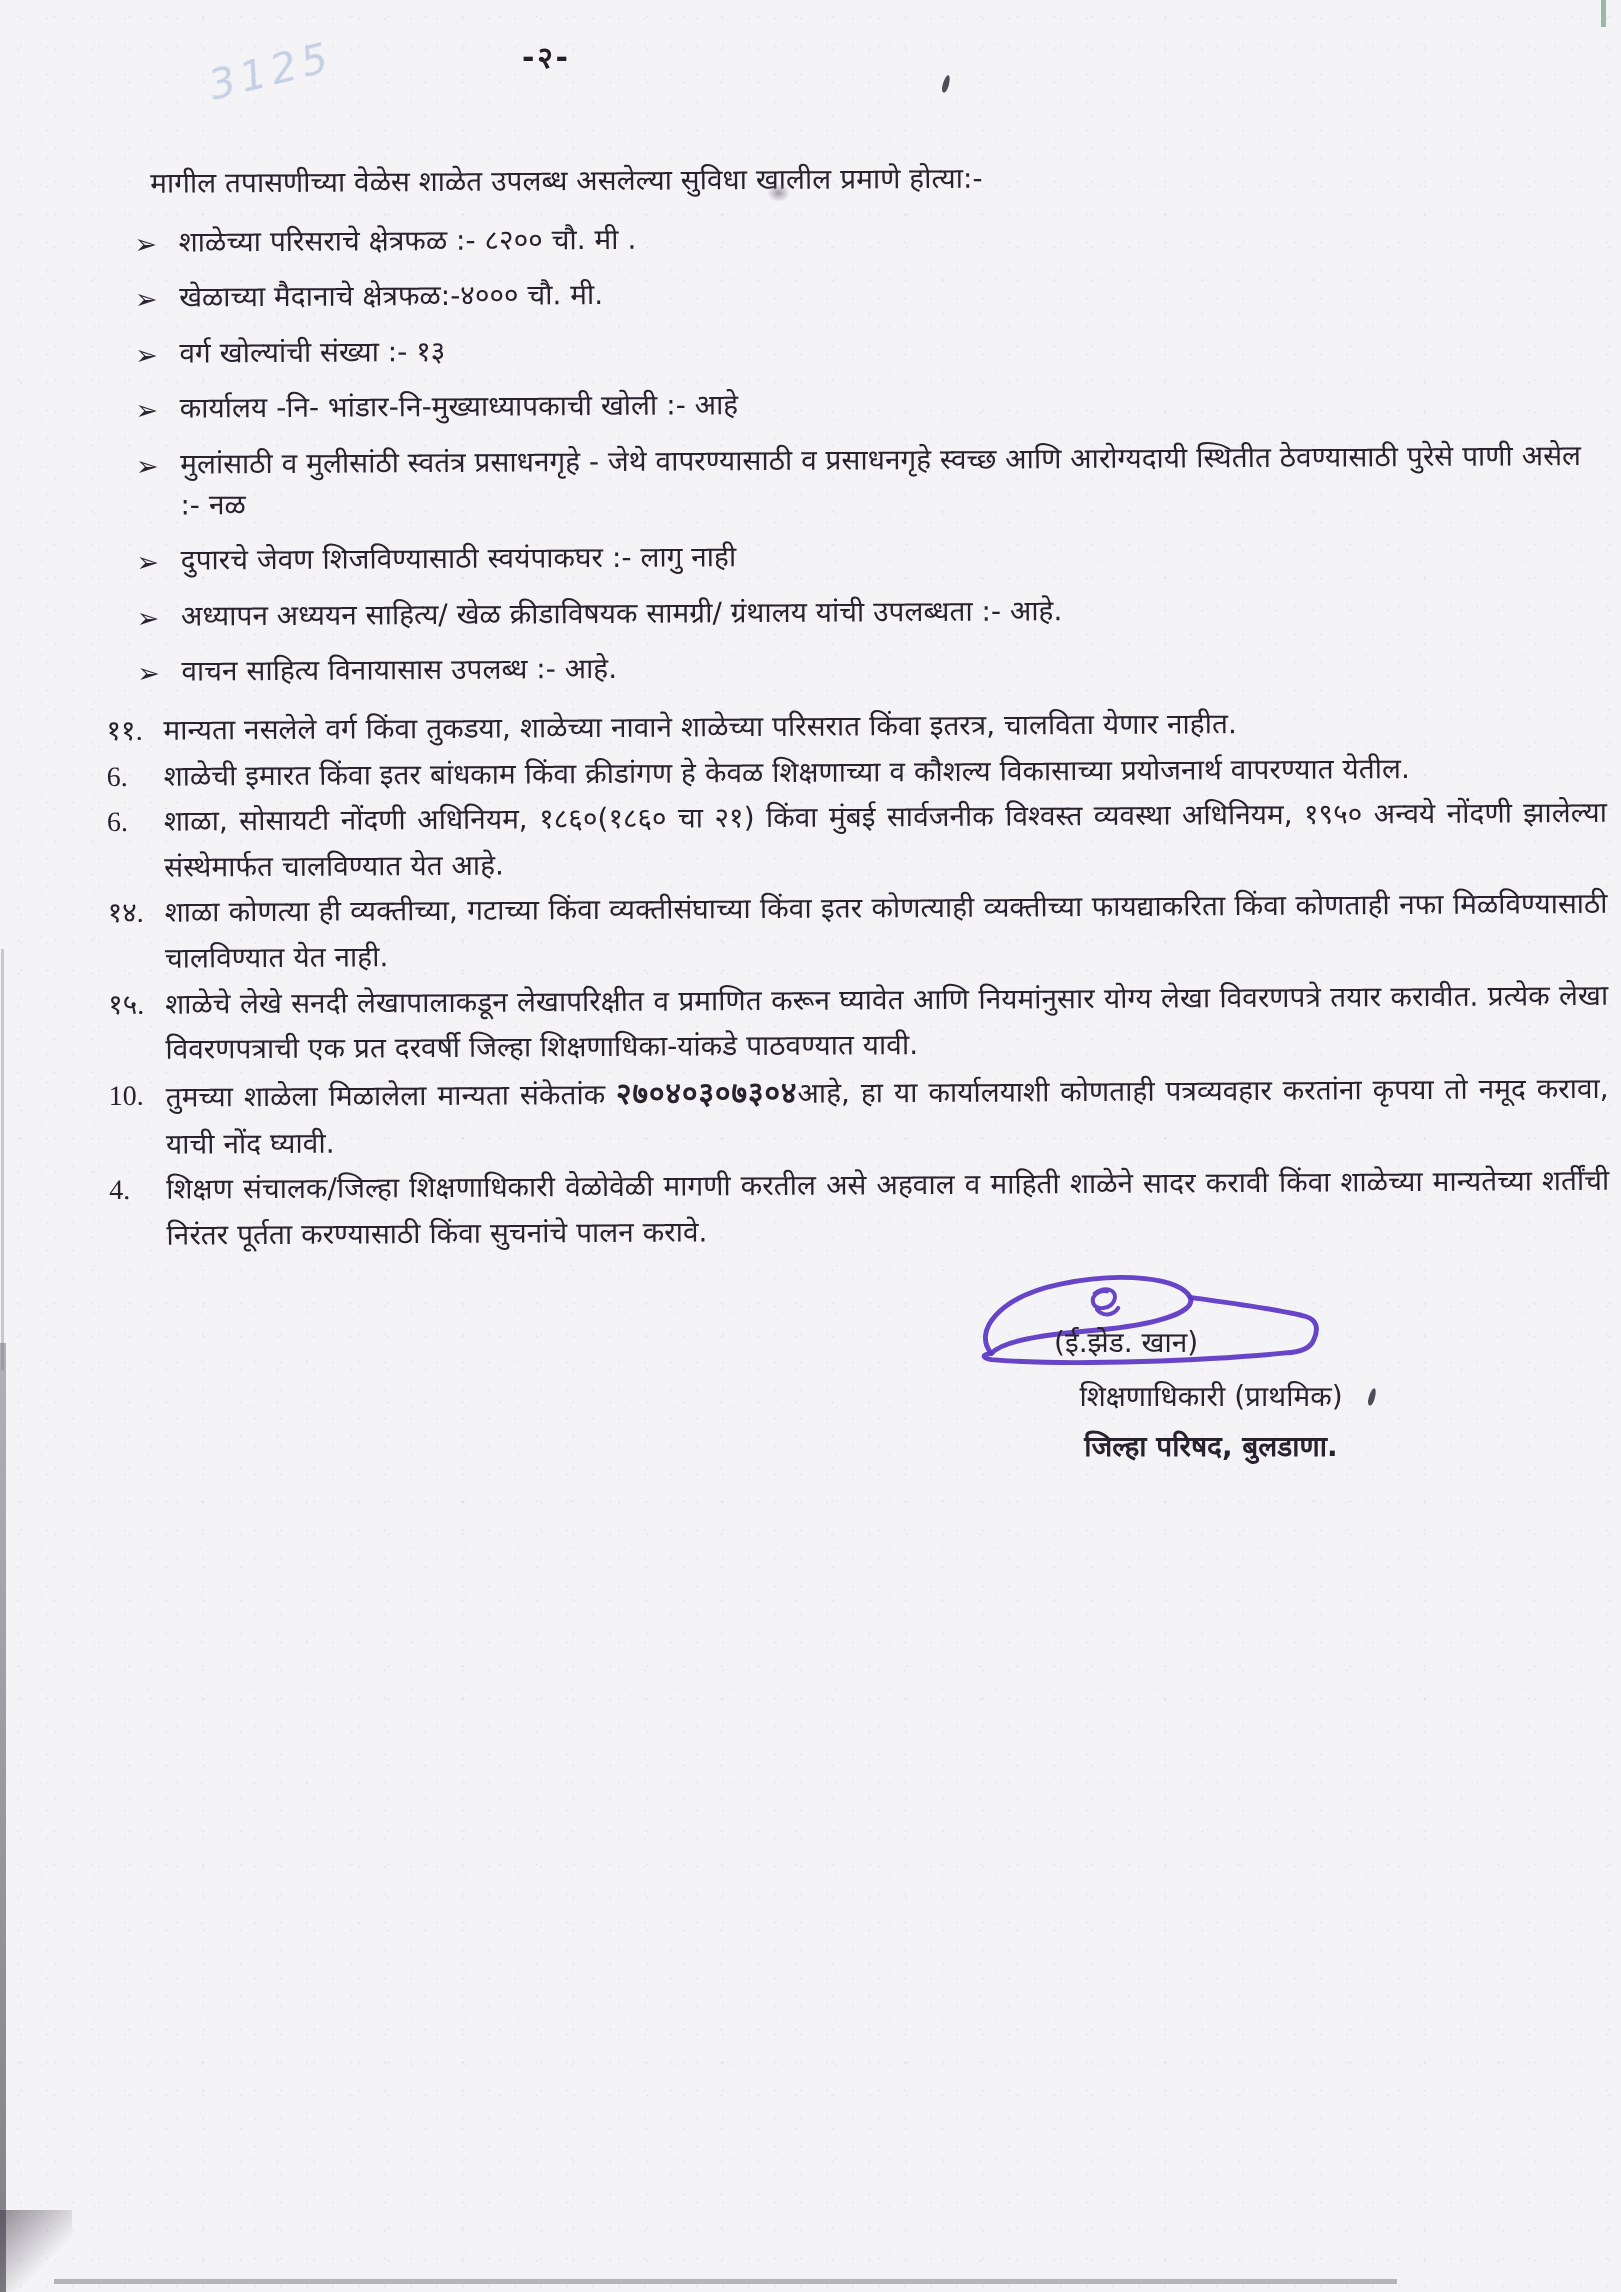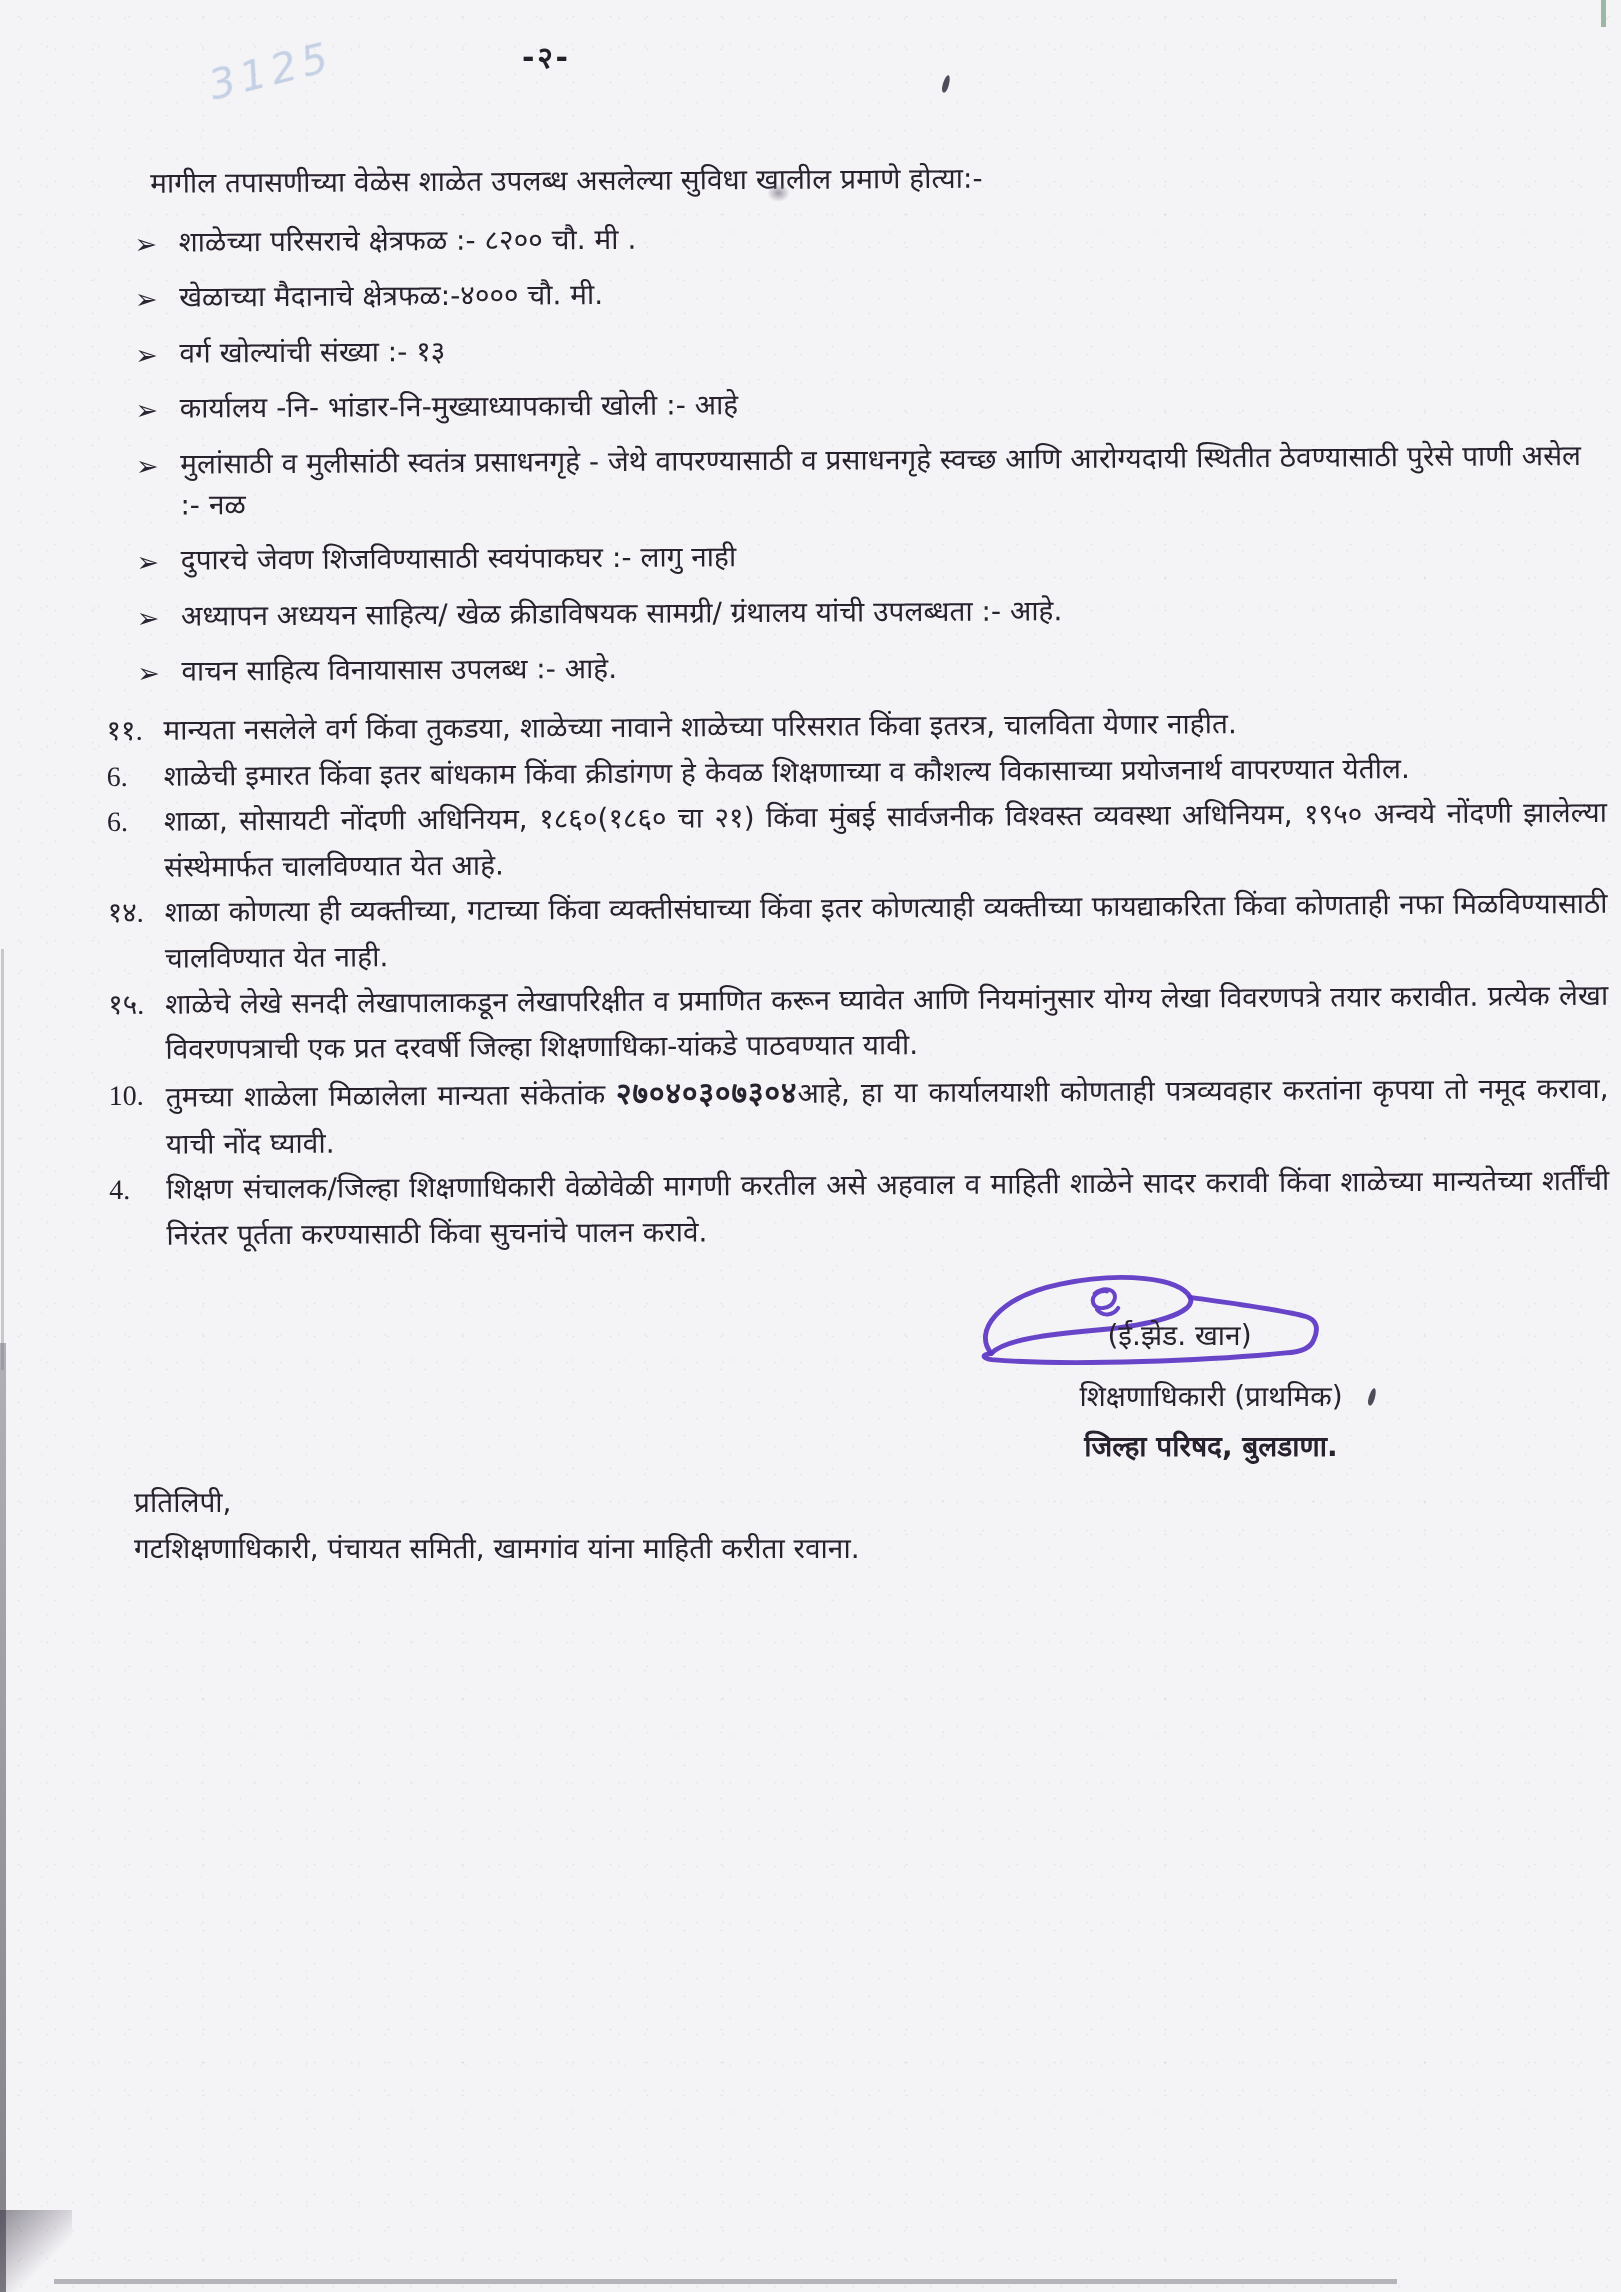--- a/index.html
+++ b/index.html
@@ -38,21 +38,21 @@
   .bullets{margin:0 0 9px 0;}
   .b-row{display:flex;gap:14.3px;margin:0 0 15px 31px;line-height:1.45;}
   .b-arrow{flex:none;width:30px;font-size:27px;color:#2a2532;transform:translateY(1.8px);}
   .b-text{flex:1;}
   .n-row{display:flex;line-height:1.63;}
   .n-num{flex:none;width:57px;font-family:Liberation Serif, serif;}
   .n-text{flex:1;text-align:justify;}
   .sanketank{font-weight:bold;font-size:30px;letter-spacing:0.9px;}
   .sig-block{position:absolute;left:1005px;top:1274px;width:412px;text-align:center;font-size:28px;}
   .sig-svg{position:absolute;left:-42px;top:-1.8px;width:376px;height:107px;transform:rotate(-2deg);}
-  .sig-name{position:absolute;left:49px;top:41px;width:251px;text-align:center;}
+  .sig-name{position:absolute;left:49px;top:48px;width:251px;text-align:left;}
   .sig-title1{position:absolute;left:0;top:102px;width:412px;}
   .sig-title2{position:absolute;left:0;top:152px;width:412px;font-weight:bold;}
   .copy-block{position:absolute;left:134px;top:1480px;font-size:28px;line-height:1.66;}
   
   .artifact{position:absolute;pointer-events:none;}
   .edge-left-mid{left:0.9px;top:949px;width:3.6px;height:421px;background:#8a8592;opacity:.4;}
   .edge-left-dark{left:0;top:1343px;width:6.3px;height:949px;background:linear-gradient(#7d7887,#241f2b);opacity:.55;}
   .edge-bottom{left:54px;top:2279px;width:1343px;height:4.5px;background:#5a5563;opacity:.4;}
   .corner-bl{left:0;top:2210px;width:72px;height:82px;background:linear-gradient(135deg,rgba(60,55,70,.55),transparent 65%);}
   .tick-tr{left:1601px;top:0;width:4.5px;height:27px;background:#3f7d52;opacity:.5;}
@@ -145,24 +145,20 @@
     <svg class="sig-svg" viewBox="0 0 420 120" fill="none">
       <path d="M 30,85 C 10,60 40,22 110,10 C 180,-2 245,8 255,30 C 262,48 210,60 150,63 C 95,66 45,70 30,85" stroke="#5b35c4" stroke-width="5.5" stroke-linecap="round" opacity="0.92"></path>
       <path d="M 255,30 C 300,38 360,48 384,56 C 396,60 398,70 392,82 C 388,92 378,96 360,96 C 280,101 120,103 30,92 C 20,90 18,86 30,85" stroke="#5b35c4" stroke-width="5.5" stroke-linecap="round" opacity="0.92"></path>
       <path d="M 148,22 c 12,-8 26,-4 22,8 c -4,10 -22,12 -24,2 c -2,-8 8,-14 16,-12 M 150,40 c 6,8 18,8 24,-1" stroke="#5b35c4" stroke-width="4.5" stroke-linecap="round" opacity="0.92"></path>
     </svg>
     <div class="sig-name">(ई.झेड. खान)</div>
     <div class="sig-title1">शिक्षणाधिकारी (प्राथमिक)</div>
     <div class="sig-title2">जिल्हा परिषद, बुलडाणा.</div>
   </div>
 
-  <div class="copy-block">
-    <div>प्रतिलिपी,</div>
-    <div>गटशिक्षणाधिकारी, पंचायत समिती, खामगांव यांना माहिती करीता रवाना.</div>
-  </div>
 
   <div class="artifact edge-left-mid"></div>
   <div class="artifact edge-left-dark"></div>
   <div class="artifact edge-bottom"></div>
   <div class="artifact corner-bl"></div>
   <div class="artifact tick-tr"></div>
   <div class="artifact blot"></div>
   <div class="artifact apos apos1"></div>
   <div class="artifact apos apos2"></div>
 

